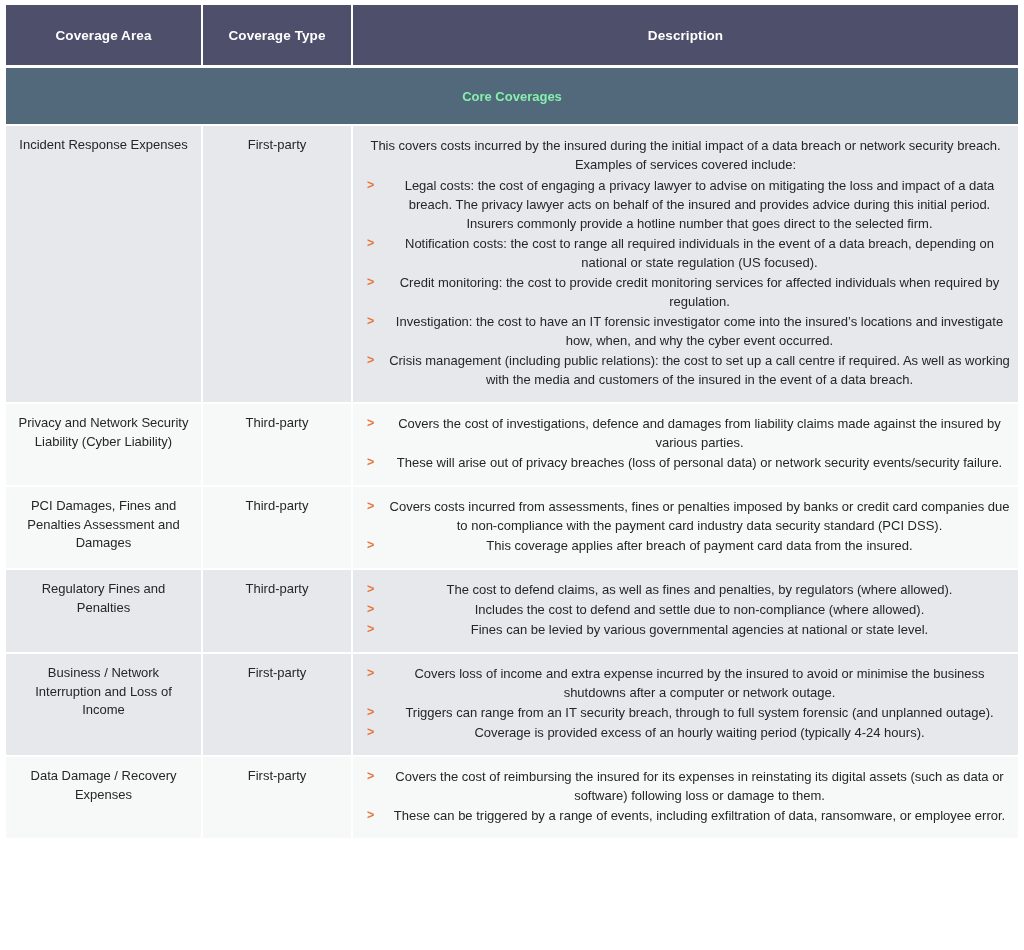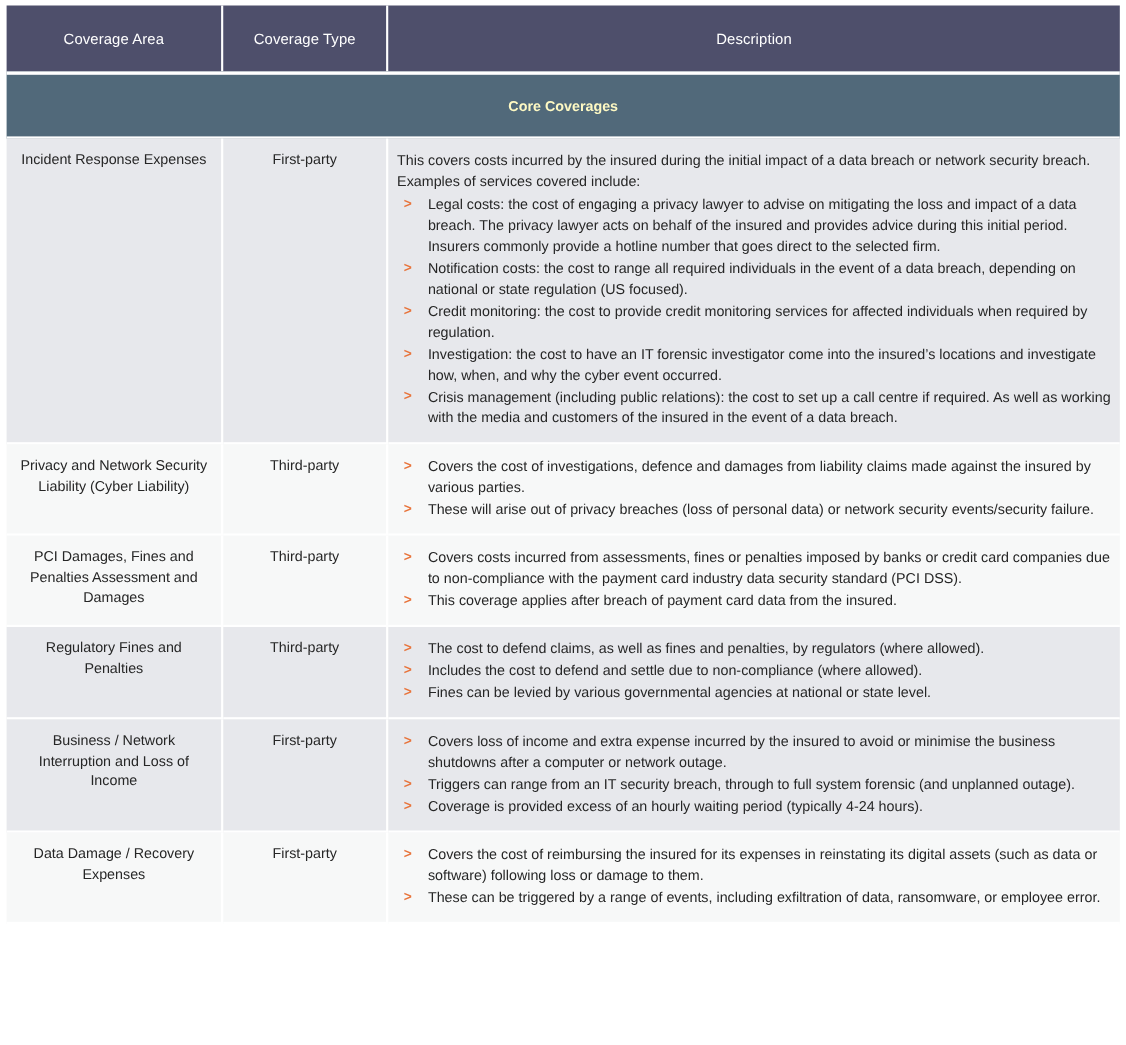--- a/index.html
+++ b/index.html
@@ -31,55 +31,55 @@
 
   col.col-area  { width: 197px; }
   col.col-type  { width: 150px; }
   col.col-desc  { width: 665px; }
 
   
   thead th {
     background: #4E4F6B;
     color: #ffffff;
     font-size: 13.5px;
-    font-weight: normal;
+    font-weight: bold;
     text-align: center;
     vertical-align: middle;
     padding: 10px 6px;
     height: 40px;
     border-right: 2px solid #ffffff;
     letter-spacing: 0.1px;
   }
   thead th:last-child { border-right: none; }
 
   
   tr.section-row td {
     background: #51697A;
-    color: #fef9c3;
+    color: #86efac;
     font-size: 13px;
     font-weight: bold;
     text-align: center;
     vertical-align: middle;
     height: 40px;
     padding: 8px 6px;
     border-top: 3px solid #ffffff;
     border-bottom: 2px solid #ffffff;
   }
 
   
   tbody tr.data-row > td {
     vertical-align: top;
     border-right: 2px solid #ffffff;
     border-bottom: 2px solid #ffffff;
     padding: 10px 8px 12px 8px;
     font-size: 13px;
     line-height: 18.5px;
     color: #262626;
   }
-  tbody tr.data-row > td:last-child { border-right: none; }
+  tbody tr.data-row > td:last-child { border-right: none; text-align: center; }
 
   tbody tr.row-shade > td { background: #E7E8EC; }
   tbody tr.row-light > td { background: #F7F8F8; }
 
   td.cell-area,
   td.cell-type {
     text-align: center;
     padding-top: 14px;
   }
 

